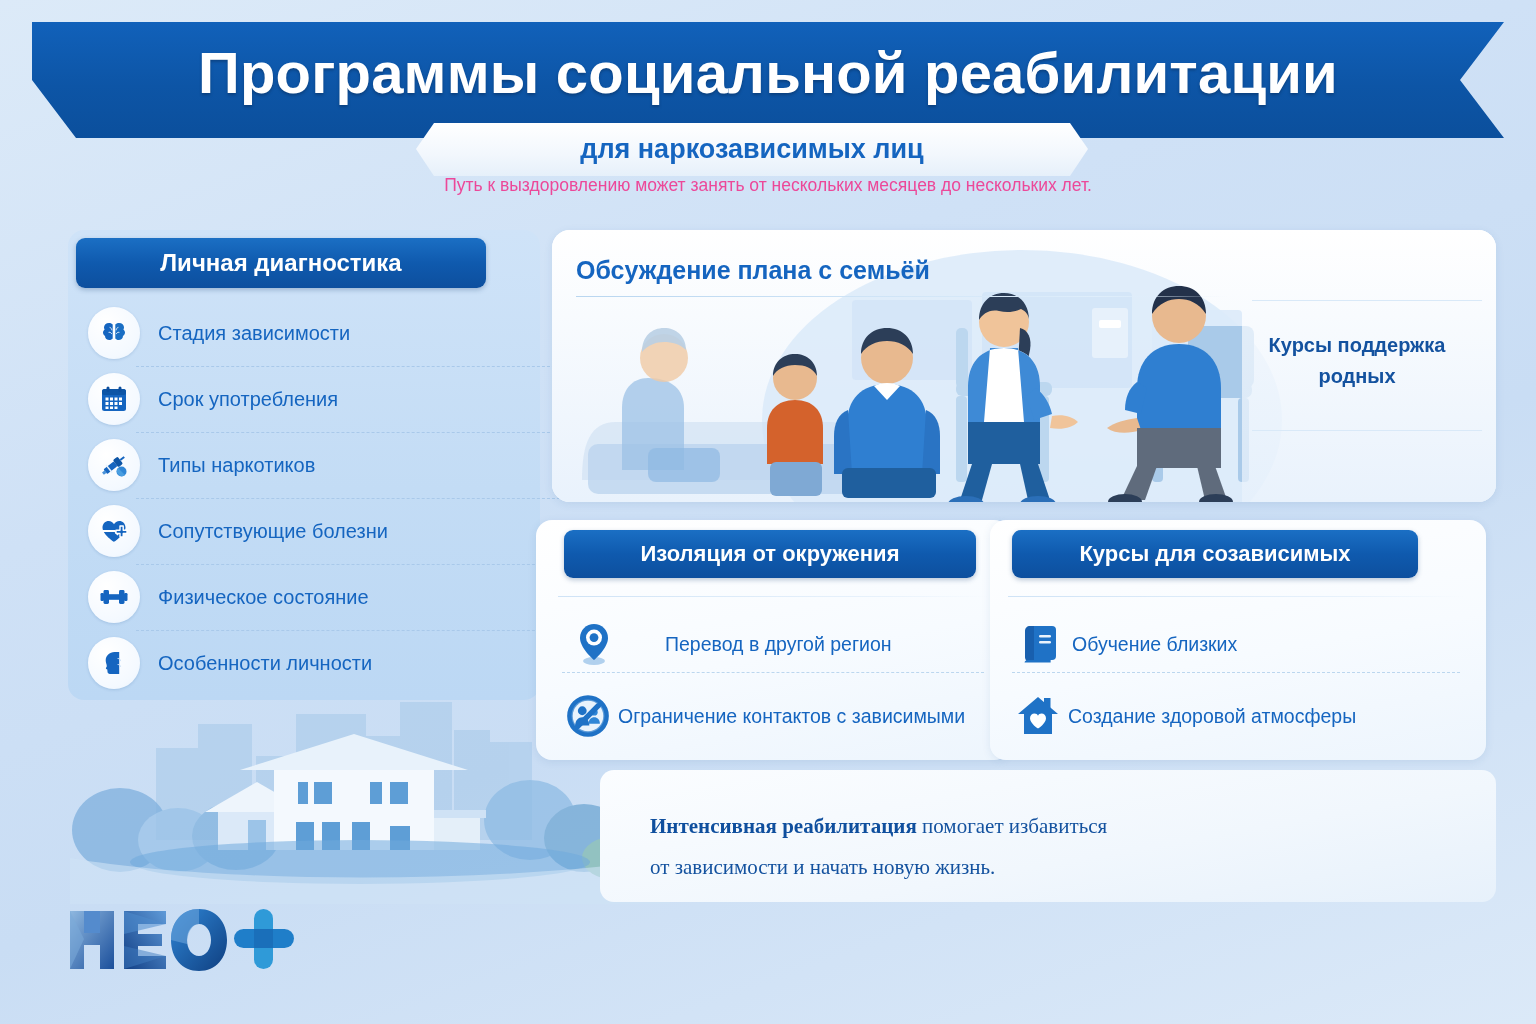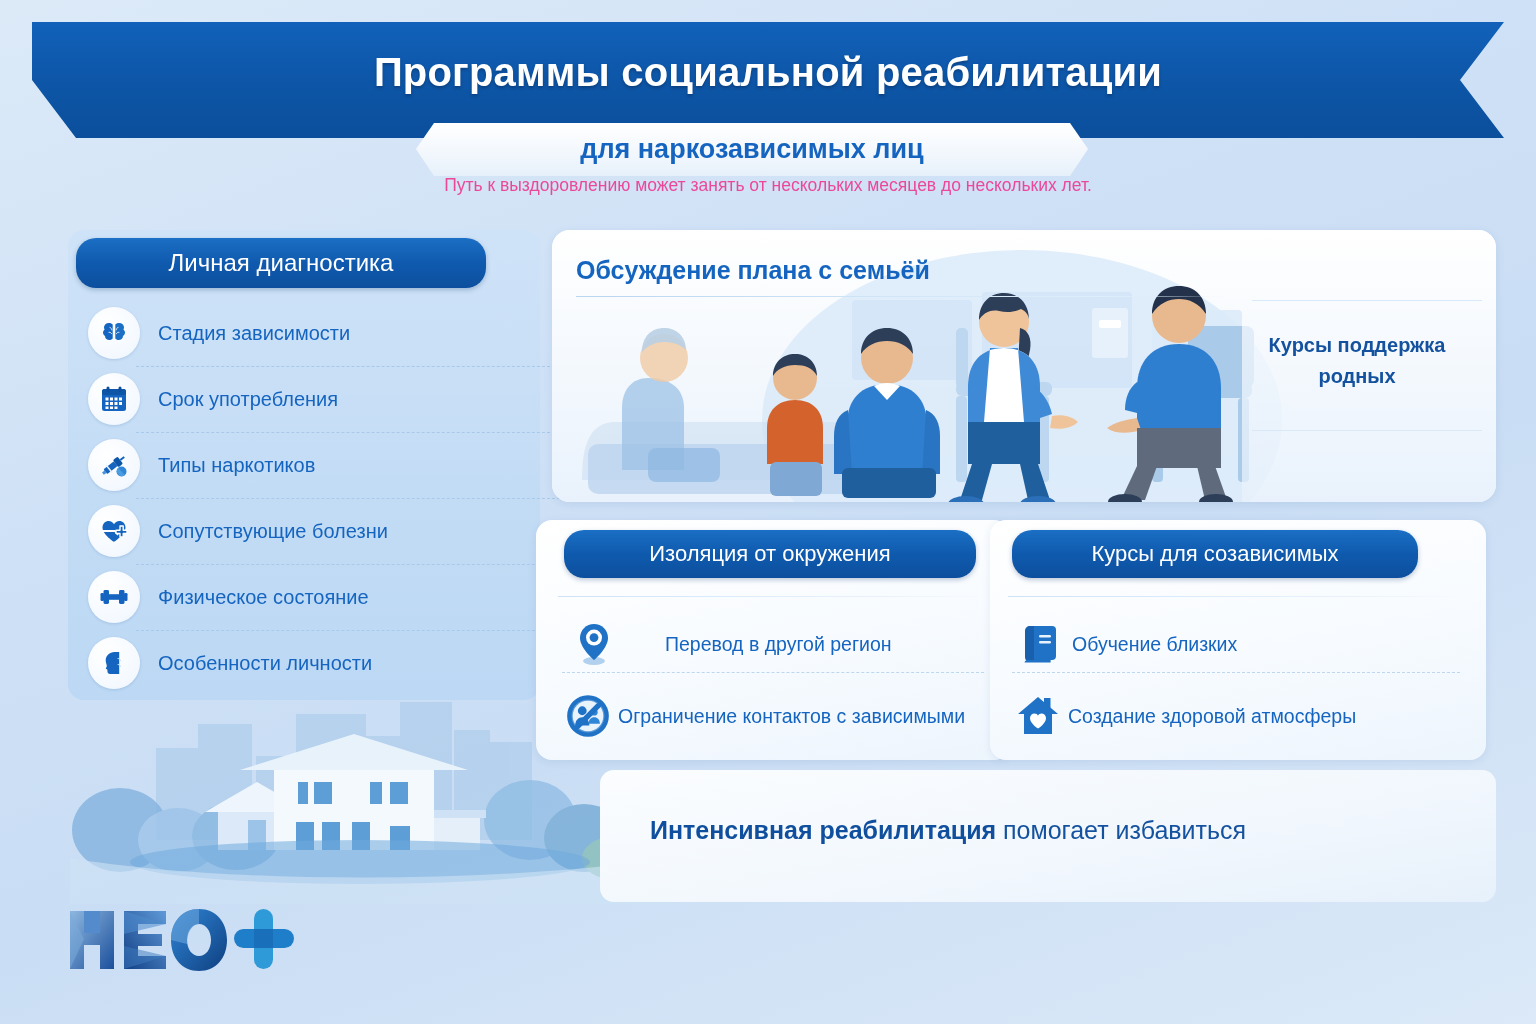--- a/index.html
+++ b/index.html
@@ -19,21 +19,21 @@
     background:linear-gradient(180deg,#1161ba 0%,#0d55a6 55%,#0b4f9c 100%);
     clip-path:polygon(0 0, 1472px 0, 1472px 116px, 1428px 58px, 1472px 0,
                       1472px 0, 1472px 116px, 44px 116px, 0 58px);
     -webkit-clip-path:polygon(0 0, 1472px 0, 1428px 58px, 1472px 116px, 44px 116px, 0 58px);
             clip-path:polygon(0 0, 1472px 0, 1428px 58px, 1472px 116px, 44px 116px, 0 58px);
     box-shadow:0 3px 10px rgba(20,60,110,.22);
   }
   .ribbon-title {
     position:absolute; left:0; top:0; width:1536px; height:100px;
     display:flex; align-items:center; justify-content:center;
-    font-size:40px; font-weight:bold; color:#ffffff; letter-spacing:.2px;
+    font-size:58px; font-weight:bold; color:#ffffff; letter-spacing:.2px;
     text-shadow:0 2px 3px rgba(8,40,80,.45);
     z-index:3;
   }
   .subbanner {
     position:absolute; left:416px; top:101px; width:672px; height:53px;
     background:linear-gradient(180deg,#ffffff 0%,#f2f7fd 60%,#e6f0fa 100%);
     -webkit-clip-path:polygon(18px 0, 654px 0, 672px 26px, 654px 53px, 18px 53px, 0 26px);
             clip-path:polygon(18px 0, 654px 0, 672px 26px, 654px 53px, 18px 53px, 0 26px);
     display:flex; align-items:center; justify-content:center;
     z-index:4; box-shadow:0 2px 6px rgba(30,70,120,.18);
@@ -47,21 +47,21 @@
 
   
   .left-panel {
     position:absolute; left:68px; top:230px; width:472px; height:470px;
     background:linear-gradient(180deg,#cfe3f8 0%,#c3dcf5 55%,#bcd8f4 100%);
     border-radius:16px;
   }
   .pill {
     display:flex; align-items:center; justify-content:center;
     background:linear-gradient(180deg,#1b6fc4 0%,#0f5aae 50%,#0d4f9e 100%);
-    border-radius:20px; color:#fff; font-weight:normal;
+    border-radius:9px; color:#fff; font-weight:bold;
     box-shadow:0 2px 5px rgba(20,60,110,.28);
   }
   .left-pill {
     position:absolute; left:76px; top:238px; width:410px; height:50px;
     font-size:24px;
   }
   .diag-list { position:absolute; left:88px; top:300px; width:440px; }
   .diag-row {
     display:flex; align-items:center; height:66px; position:relative;
   }
@@ -132,21 +132,21 @@
 
   
   .house-art { position:absolute; left:60px; top:690px; width:620px; height:220px; }
   .bottom-card {
     position:absolute; left:600px; top:770px; width:896px; height:132px;
     background:linear-gradient(170deg,#fbfdff 0%,#f1f7fd 60%,#e7f1fb 100%);
     border-radius:14px;
   }
   .bottom-text {
     position:absolute; left:650px; top:806px; width:760px;
-    font-size:25px; color:#14529f; line-height:1.95; font-weight:500;
+    font-size:21px; color:#14529f; line-height:1.95; font-weight:500;font-family:Liberation Serif, serif;
   }
   .bottom-text b { font-weight:bold; color:#0f4f9e; }
 
   .logo { position:absolute; left:66px; top:905px; width:250px; height:70px; }
 </style>
 </head>
 <body>
 
 <div class="stage">
 
@@ -443,20 +443,21 @@
     </g>
     <rect x="374" y="126" width="46" height="34" fill="#e4eff9"></rect>
     <rect x="374" y="120" width="52" height="8" fill="#cfe2f5"></rect>
     <ellipse cx="300" cy="172" rx="230" ry="22" fill="#6fa9dd" opacity=".55"></ellipse>
     <path d="M10 168c150 26 430 26 600 0v46H10z" fill="#cfe2f5" opacity=".6"></path>
   </svg>
 
   <div class="bottom-card"></div>
   <div class="bottom-text">
     <b>Интенсивная реабилитация</b><span> помогает избавиться</span><br>
+    <span>от зависимости и начать новую жизнь.</span>
   </div>
 
   <svg class="logo" viewBox="0 0 250 70">
     <defs>
       <linearGradient id="g1" x1="0" y1="0" x2="1" y2="1">
         <stop offset="0" stop-color="#8fb8e0"></stop>
           <stop offset="1" stop-color="#1b4f9b"></stop>
       </linearGradient>
       <linearGradient id="g2" x1="0" y1="1" x2="1" y2="0">
         <stop offset="0" stop-color="#123f86"></stop>

